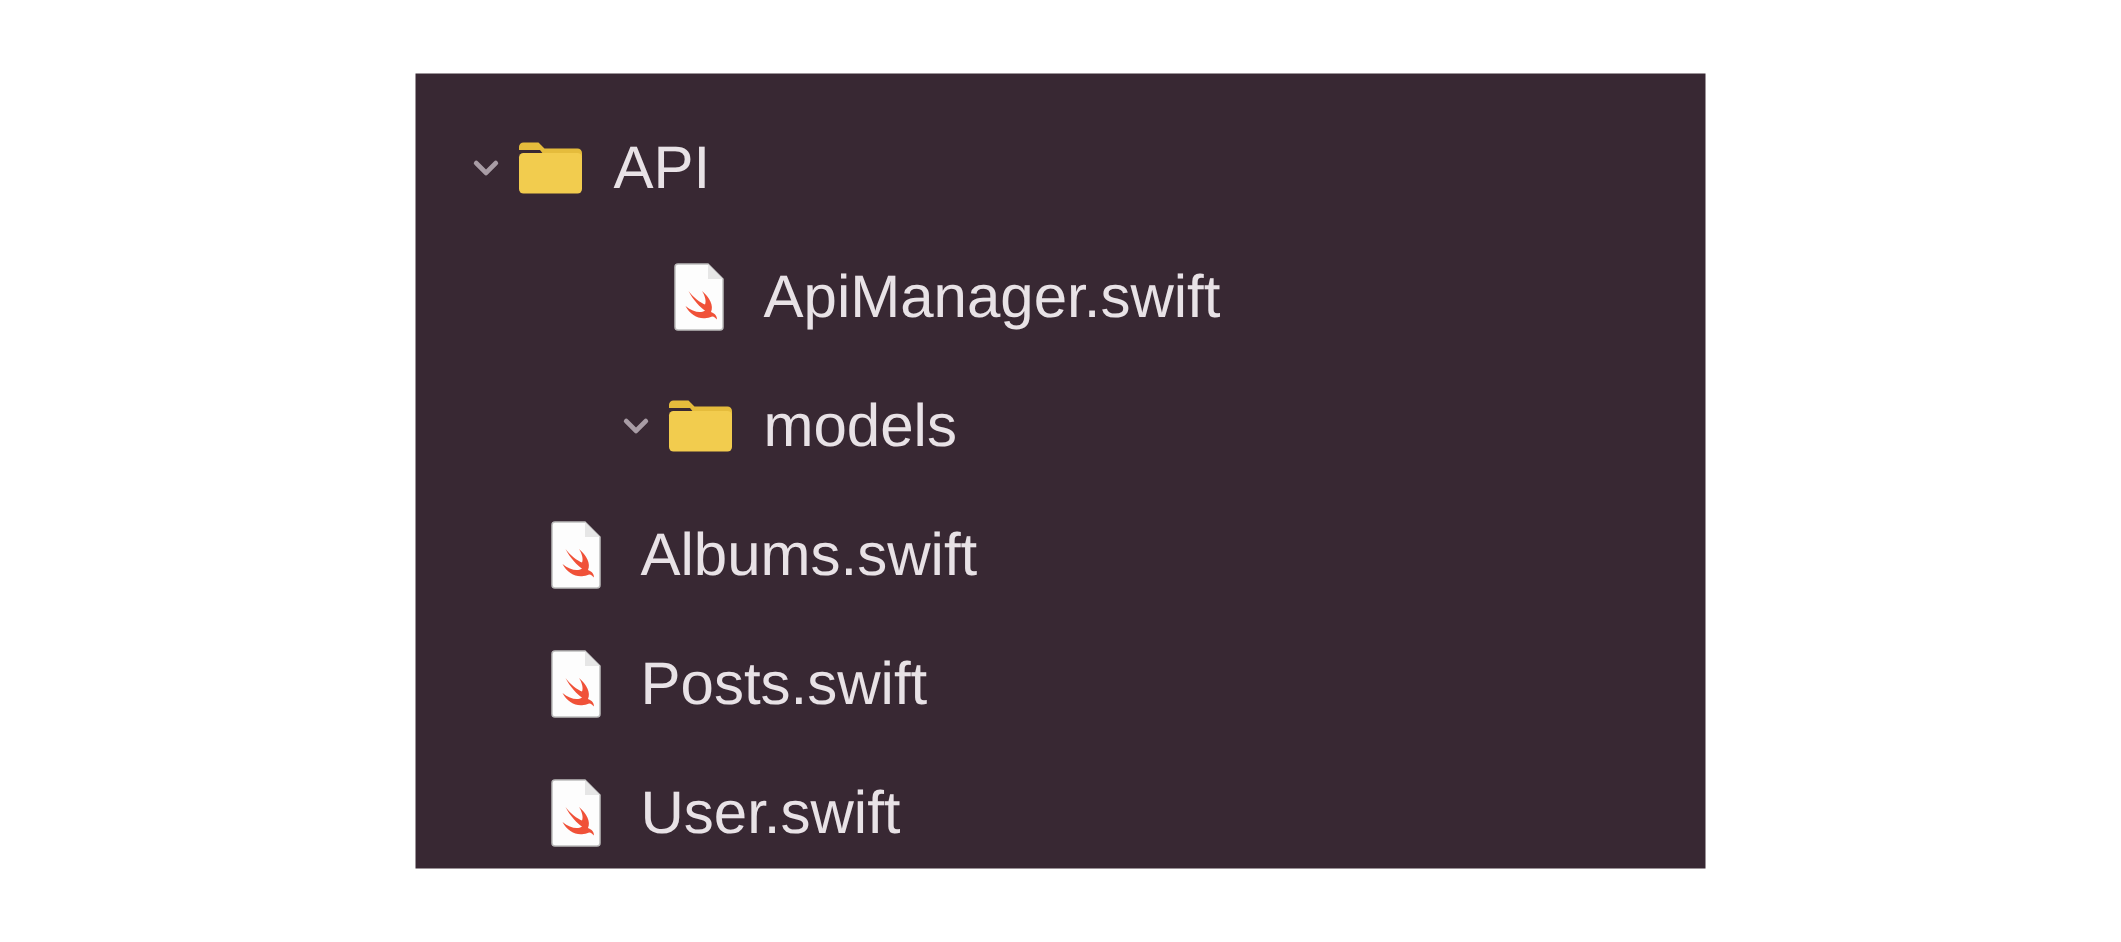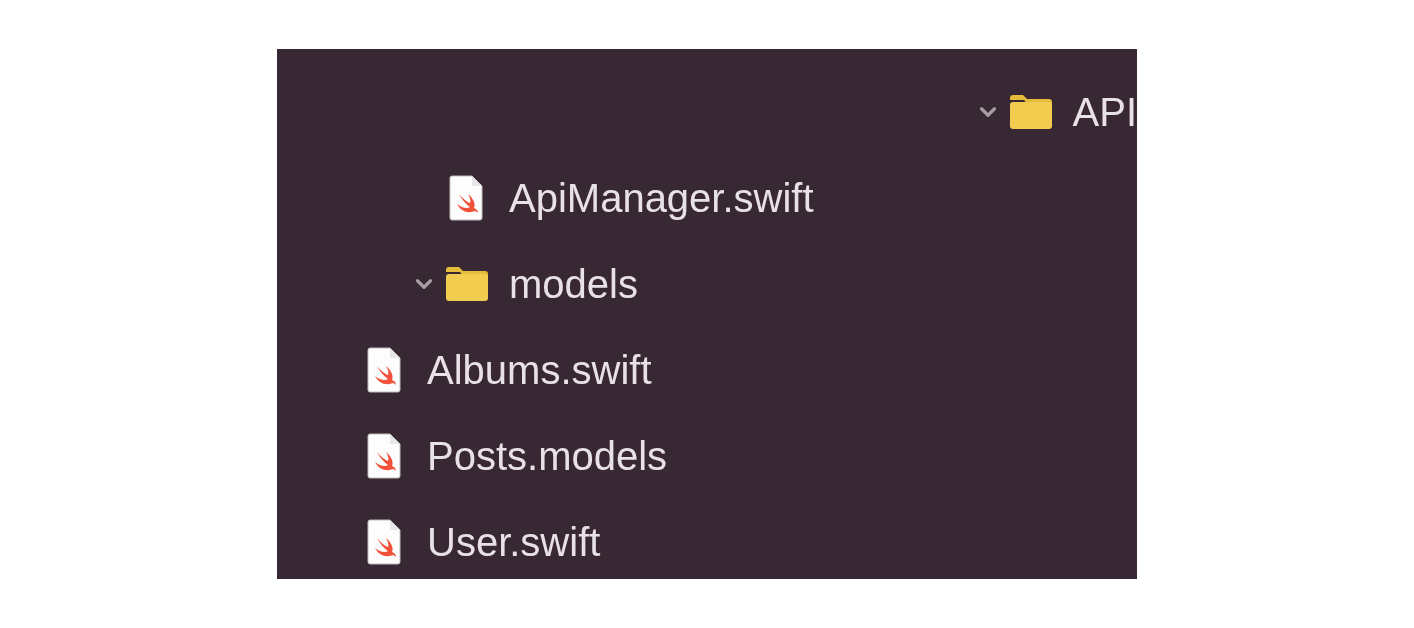--- a/index.html
+++ b/index.html
@@ -51,21 +51,21 @@
       justify-content: center;
       flex-shrink: 0;
     }
     .label {
       color: #e8e2e6;
       font-size: 40px;
       font-weight: 400;
       margin-left: 14px;
       white-space: nowrap;
     }
-    .indent-1 { padding-left: 32px; justify-content: flex-end; }
+    .indent-1 { padding-left: 32px; }
     .indent-2 { padding-left: 132px; text-align: center; }
     .indent-3 { padding-left: 132px; }
     .indent-4 { }
 
     
     .folder-svg .tab { fill: #e5bc3c; }
     .folder-svg .body { fill: #f2cc4e; }
 
     
     .file-svg .page { fill: #fdfdfd; stroke:#bdbdbd; stroke-width:1;}
@@ -133,21 +133,21 @@
 
   <div class="tree-row indent-4">
     <span class="chevron-spacer"></span>
     <span class="icon">
       <svg class="file-svg" viewBox="0 0 40 48" width="40" height="48">
         <path class="page" d="M5 2 h20 l10 10 v32 a2 2 0 0 1 -2 2 h-28 a2 2 0 0 1 -2 -2 v-40 a2 2 0 0 1 2 -2 z"></path>
         <path class="fold" d="M25 2 v10 h10 z"></path>
         <path class="swift-glyph" d="M27 34 c2 -4 -1 -10 -6 -14 c2 3 3 7 2 9 c-3 -1 -8 -5 -11 -9 c3 6 8 11 11 13 c-3 2 -8 1 -13 -3 c3 6 9 9 14 8 c2 0 3 -1 4 -1 c1 0 2 1 3 2 c0 -2 -1 -4 -4 -5 z"></path>
       </svg>
     </span>
-    <span class="label">Posts.models</span>
+    <span class="label">Posts.swift</span>
   </div>
 
   <div class="tree-row indent-4">
     <span class="chevron-spacer"></span>
     <span class="icon">
       <svg class="file-svg" viewBox="0 0 40 48" width="40" height="48">
         <path class="page" d="M5 2 h20 l10 10 v32 a2 2 0 0 1 -2 2 h-28 a2 2 0 0 1 -2 -2 v-40 a2 2 0 0 1 2 -2 z"></path>
         <path class="fold" d="M25 2 v10 h10 z"></path>
         <path class="swift-glyph" d="M27 34 c2 -4 -1 -10 -6 -14 c2 3 3 7 2 9 c-3 -1 -8 -5 -11 -9 c3 6 8 11 11 13 c-3 2 -8 1 -13 -3 c3 6 9 9 14 8 c2 0 3 -1 4 -1 c1 0 2 1 3 2 c0 -2 -1 -4 -4 -5 z"></path>
       </svg>

